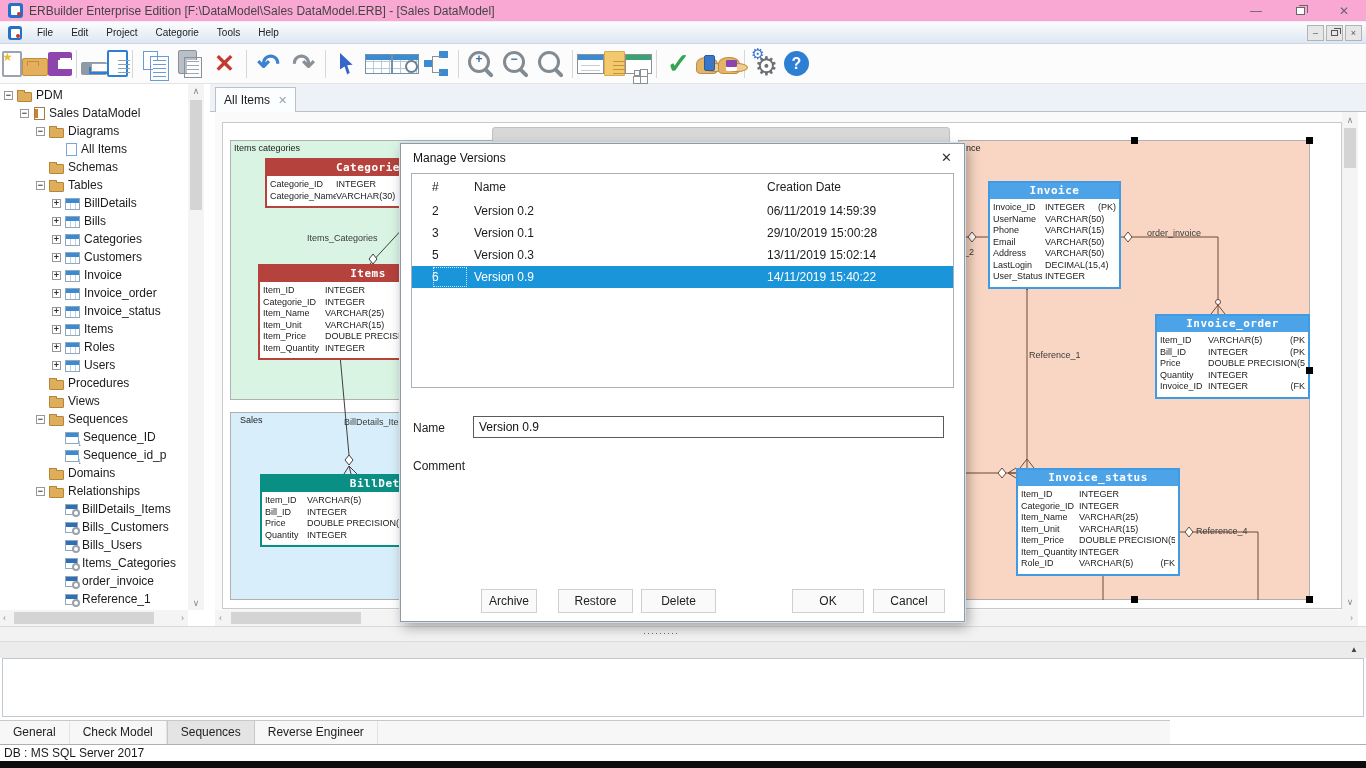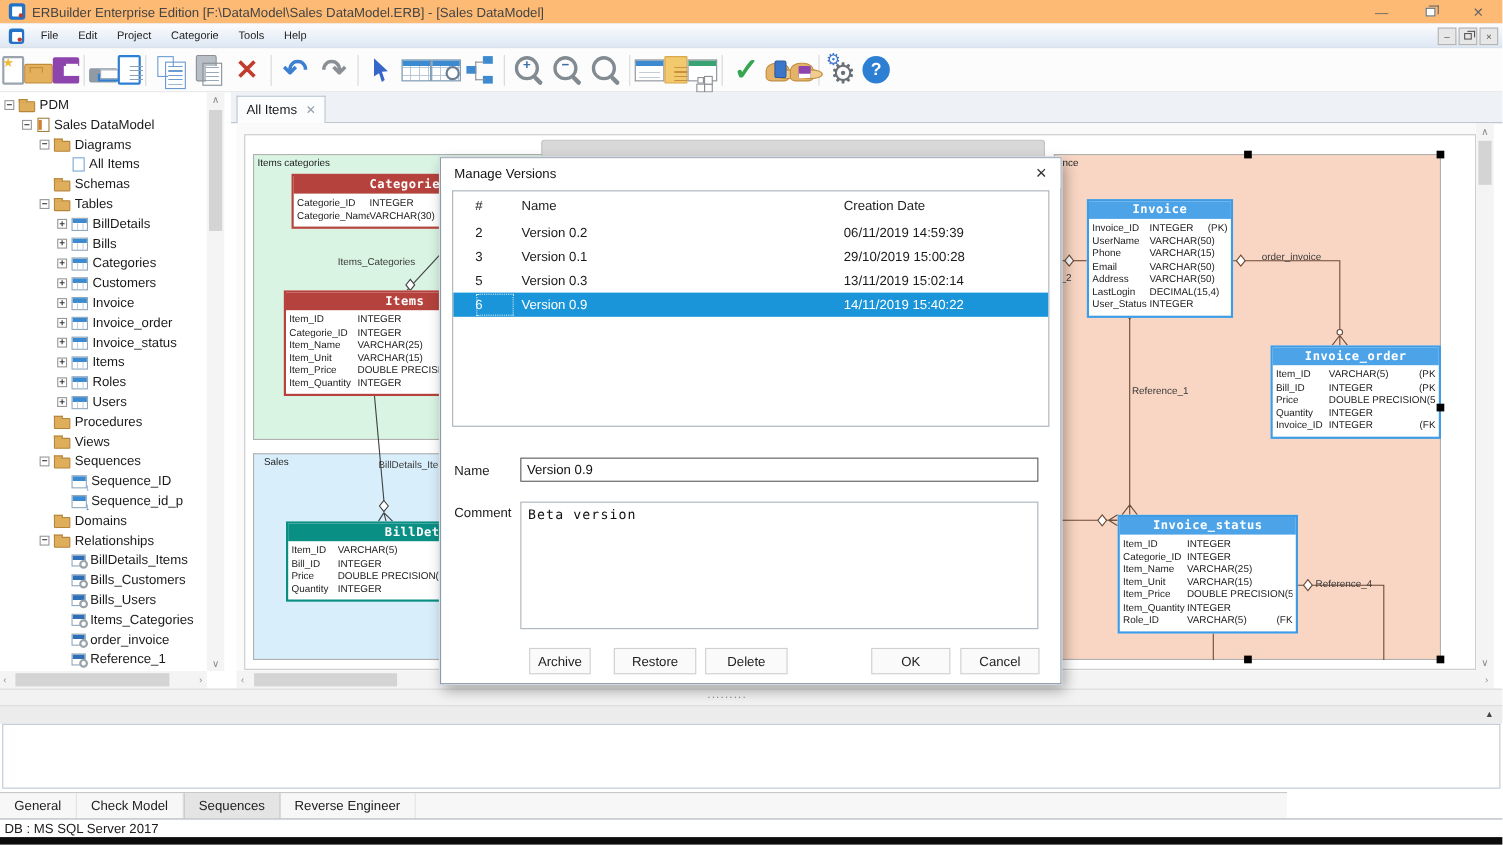--- a/index.html
+++ b/index.html
@@ -1,21 +1,21 @@
 <!DOCTYPE html>
 <html><head>
 <meta charset="utf-8">
 <style>
   *{margin:0;padding:0;box-sizing:border-box}
   html,body{width:1366px;height:768px;overflow:hidden}
   #screen{position:relative;width:1366px;height:768px;background:#fff;font-family:"Liberation Sans",sans-serif;color:#1a1a1a}
   .abs{position:absolute}
 
   
-  #titlebar{left:0;top:0;width:1366px;height:22px;background:#fdba74;display:flex;align-items:center;border-bottom:1px solid #f0f0f0}
+  #titlebar{left:0;top:0;width:1366px;height:22px;background:#f9a8d4;display:flex;align-items:center;border-bottom:1px solid #f0f0f0}
   .appico{width:15px;height:15px;margin:0 6px 0 8px;background:#2472c8;border-radius:3px;position:relative;flex:none}
   .appico::before{content:"";position:absolute;left:3px;top:3px;width:9px;height:9px;background:#fff;border-radius:1px}
   .appico::after{content:"";position:absolute;right:2px;bottom:2px;width:4px;height:4px;background:#c0392b;border-radius:50%}
   #titlebar .t{font-size:12px;color:#444}
   .wctls{margin-left:auto;display:flex;align-items:center;height:100%}
   .wbtn{width:44px;height:22px;display:flex;align-items:center;justify-content:center;color:#666;font-size:12px}
   .resto{width:9px;height:8px;border:1px solid #666;position:relative;background:#fff}
   .resto::before{content:"";position:absolute;left:2px;top:-3px;width:8px;height:7px;border:1px solid #666;border-left:none;border-bottom:none}
 
   
@@ -646,21 +646,20 @@
           <div class="vrow sel">
             <span class="cc1">6</span>
             <span class="cc2">Version 0.9</span>
             <span class="cc3">14/11/2019 15:40:22</span>
           </div>
         </div>
     </div>
     <span class="fldlab" style="top:277px">Name</span>
     <input id="nm-input" value="Version 0.9" style="">
     <span class="fldlab" style="top:315px">Comment</span>
-    <textarea id="cm-text" style="">Beta version</textarea>
     <div class="dbtn" style="left:80px;width:56px">Archive</div>
     <div class="dbtn" style="left:157px;width:75px">Restore</div>
     <div class="dbtn" style="left:240px;width:75px">Delete</div>
     <div class="dbtn" style="left:391px;width:72px">OK</div>
     <div class="dbtn" style="left:472px;width:72px">Cancel</div>
   </div>
 
   <div id="split1" class="abs">
       <span class="dots">·········</span>
     </div>

